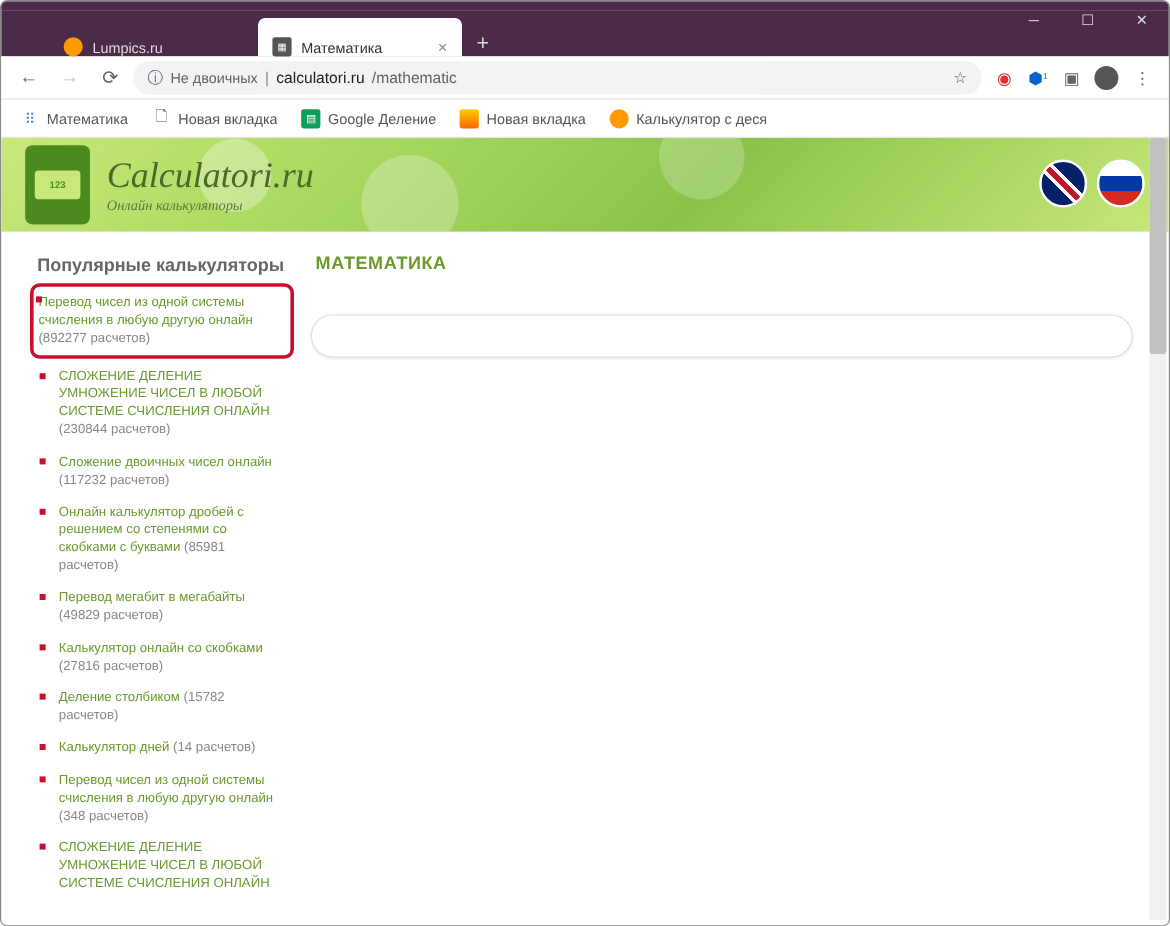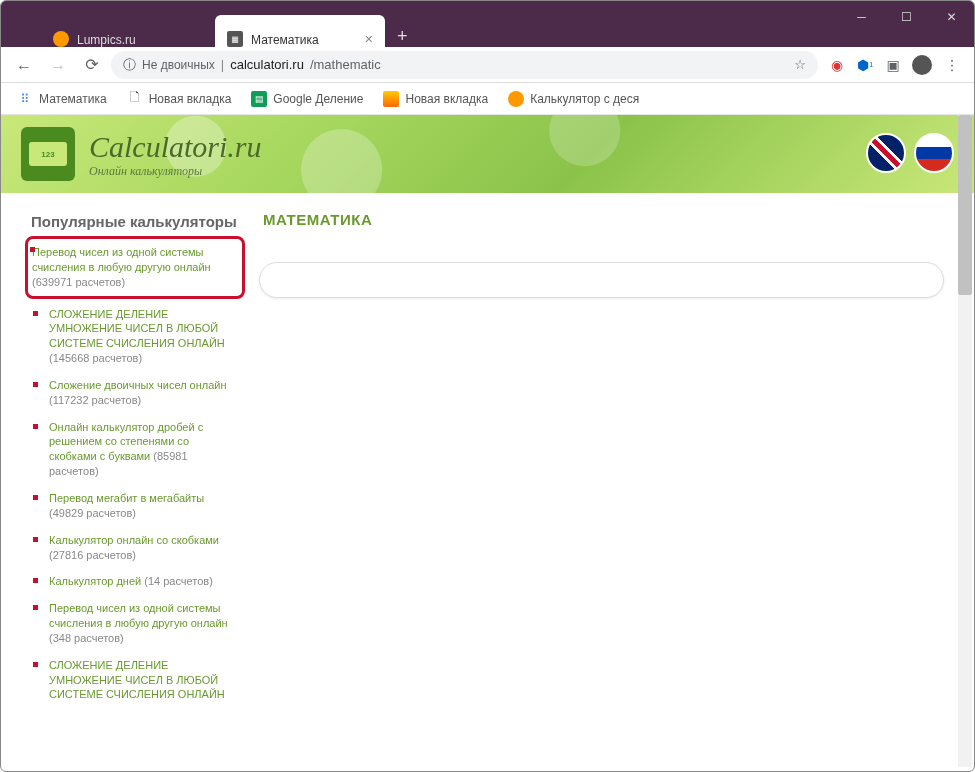--- a/index.html
+++ b/index.html
@@ -22,21 +22,21 @@
 .url-secure { font-size: 12px; }
 .addr-icons { display: flex; gap: 10px; padding: 0 6px; align-items: center; }
 .addr-icon { width: 18px; height: 18px; display: flex; align-items: center; justify-content: center; color: #5f6368; font-size: 14px; cursor: pointer; }
 .bookmarks-bar { height: 32px; background: #fff; border-bottom: 1px solid #e5e5e5; display: flex; align-items: center; padding: 0 8px; gap: 4px; font-size: 12px; }
 .bm-item { display: flex; align-items: center; gap: 6px; padding: 4px 8px; color: #555; cursor: pointer; border-radius: 4px; }
 .bm-icon { width: 16px; height: 16px; display: inline-flex; align-items: center; justify-content: center; }
 .content-area { position: absolute; top: 114px; left: 0; right: 0; bottom: 4px; overflow: hidden; }
 .site-wrap { padding: 0; }
 .site-header { height: 78px; background: linear-gradient(135deg, #c9e87a 0%, #a8d85f 30%, #8bc34a 60%, #c9e87a 100%); position: relative; display: flex; align-items: center; padding: 0 20px; overflow: hidden; }
 .site-header::before { content: ""; position: absolute; inset: 0; background: radial-gradient(circle at 20% 40%, rgba(255,255,255,.3) 0 30px, transparent 31px), radial-gradient(circle at 35% 70%, rgba(255,255,255,.25) 0 40px, transparent 41px), radial-gradient(circle at 60% 20%, rgba(255,255,255,.2) 0 35px, transparent 36px); }
-.logo-sq { width: 54px; height: 54px; background: #4a8a1f; border-radius: 6px; display: flex; align-items: center; justify-content: center; margin-right: 14px; position: relative; z-index: 1; }
+.logo-sq { width: 54px; height: 66px; background: #4a8a1f; border-radius: 6px; display: flex; align-items: center; justify-content: center; margin-right: 14px; position: relative; z-index: 1; }
 .logo-inner { width: 38px; height: 24px; background: #c9e87a; border-radius: 3px; display: flex; align-items: center; justify-content: center; font-size: 8px; color: #4a8a1f; font-weight: bold; }
 .site-title { font-family: Georgia, serif; font-size: 30px; color: #4a6a2a; font-style: italic; position: relative; z-index: 1; }
 .site-subtitle { font-family: Georgia, serif; font-size: 12px; color: #5a7a3a; font-style: italic; position: relative; z-index: 1; }
 .flags { position: absolute; right: 20px; top: 18px; display: flex; gap: 8px; z-index: 1; }
 .flag { width: 40px; height: 40px; border-radius: 50%; border: 2px solid #fff; cursor: pointer; }
 .flag-uk { background: linear-gradient(45deg, #012169 40%, #fff 40% 45%, #c8102e 45% 55%, #fff 55% 60%, #012169 60%); }
 .flag-ru { background: linear-gradient(#fff 33%, #0039a6 33% 66%, #d52b1e 66%); }
 .page-body { display: flex; padding: 12px 30px 0 30px; gap: 20px; }
 .sidebar { width: 208px; flex-shrink: 0; }
 .side-heading { font-size: 15px; color: #666; margin: 8px 0 10px 0; font-weight: bold; }
@@ -134,26 +134,27 @@
       <div class="flags">
         <div class="flag flag-uk"></div>
         <div class="flag flag-ru"></div>
       </div>
     </div>
 
     <div class="page-body">
       <aside class="sidebar">
         <h3 class="side-heading">Популярные калькуляторы</h3>
         <ul class="side-list" id="list1">
-            <li class="side-item highlighted"><a class="side-link">Перевод чисел из одной системы счисления в любую другую онлайн <span class="side-count">(639971 расчетов)</span></a></li>
-            <li class="side-item"><a class="side-link">СЛОЖЕНИЕ ДЕЛЕНИЕ УМНОЖЕНИЕ ЧИСЕЛ В ЛЮБОЙ СИСТЕМЕ СЧИСЛЕНИЯ ОНЛАЙН <span class="side-count">(145668 расчетов)</span></a></li>
+            <li class="side-item highlighted"><a class="side-link">Перевод чисел из одной системы счисления в любую другую онлайн <span class="side-count">(892277 расчетов)</span></a></li>
+            <li class="side-item"><a class="side-link">СЛОЖЕНИЕ ДЕЛЕНИЕ УМНОЖЕНИЕ ЧИСЕЛ В ЛЮБОЙ СИСТЕМЕ СЧИСЛЕНИЯ ОНЛАЙН <span class="side-count">(230844 расчетов)</span></a></li>
             <li class="side-item"><a class="side-link">Сложение двоичных чисел онлайн <span class="side-count">(117232 расчетов)</span></a></li>
             <li class="side-item"><a class="side-link">Онлайн калькулятор дробей с решением со степенями со скобками с буквами <span class="side-count">(85981 расчетов)</span></a></li>
             <li class="side-item"><a class="side-link">Перевод мегабит в мегабайты <span class="side-count">(49829 расчетов)</span></a></li>
             <li class="side-item"><a class="side-link">Калькулятор онлайн со скобками <span class="side-count">(27816 расчетов)</span></a></li>
+            <li class="side-item"><a class="side-link">Деление столбиком <span class="side-count">(15782 расчетов)</span></a></li>
             <li class="side-item"><a class="side-link">Калькулятор дней <span class="side-count">(14 расчетов)</span></a></li>
           </ul>
         <ul class="side-list" id="list2">
             <li class="side-item"><a class="side-link">Перевод чисел из одной системы счисления в любую другую онлайн <span class="side-count">(348 расчетов)</span></a></li>
             <li class="side-item"><a class="side-link">СЛОЖЕНИЕ ДЕЛЕНИЕ УМНОЖЕНИЕ ЧИСЕЛ В ЛЮБОЙ СИСТЕМЕ СЧИСЛЕНИЯ ОНЛАЙН <span class="side-count"></span></a></li>
           </ul>
       </aside>
       <main class="main-col">
         <h2 class="main-heading">МАТЕМАТИКА</h2>
         <div class="content-box"></div>

